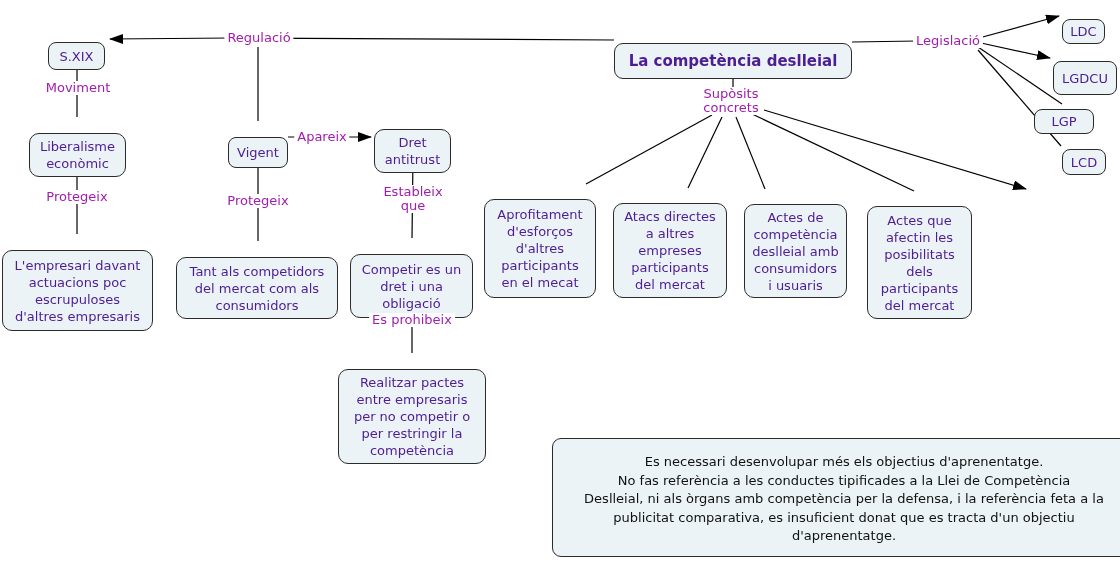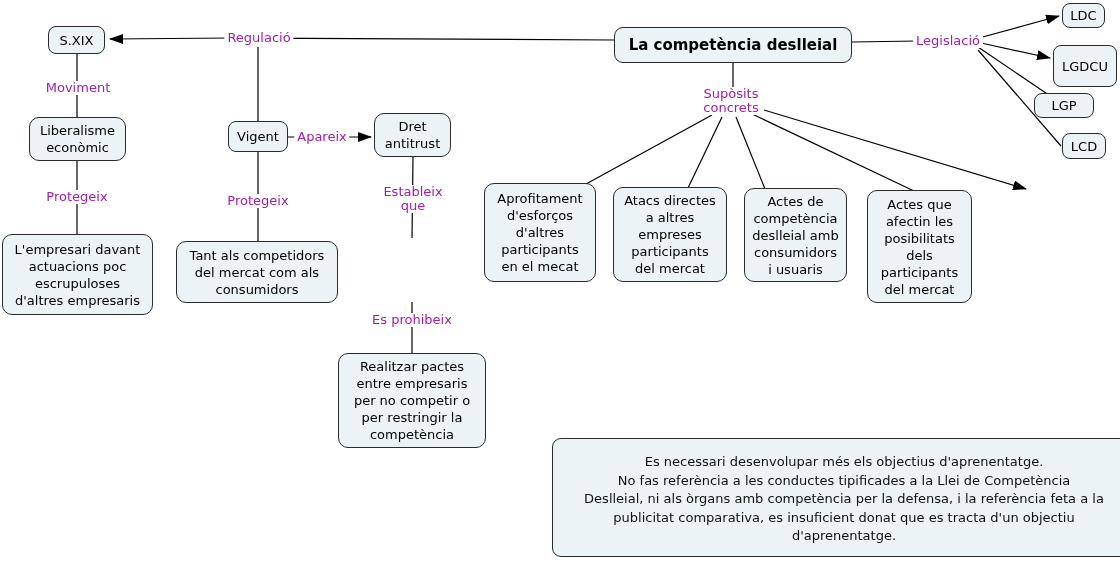--- a/index.html
+++ b/index.html
@@ -23,23 +23,24 @@
     background: #ecf3f6;
     border: 1.4px solid #2b2b2b;
     border-radius: 10px;
     display: flex;
     align-items: center;
     justify-content: center;
     text-align: center;
     white-space: pre-line;
     font-size: 13px;
     line-height: 17px;
-    color: #000000;
+    color: #4c1d95;
     padding: 2px 4px;
     z-index: 2;
+    margin-top: 16px;
   }
   .node--title {
     font-weight: bold;
     font-size: 15px;
     line-height: 18px;
     border-radius: 9px;
     border-width: 1.6px;
   }
   .node--small { border-radius: 8px; }
   .lbl {
@@ -117,20 +118,23 @@
 
   <div class="node node--small" style="left:228px;top:121px;width:60px;height:31px">Vigent</div>
 
   <div class="node" style="left:374px;top:113px;width:77px;height:44px">Dret
 antitrust</div>
 
   <div class="node" style="left:176px;top:241px;width:162px;height:62px">Tant als competidors
 del mercat com als
 consumidors</div>
 
+  <div class="node" style="left:350px;top:238px;width:123px;height:64px">Competir es un
+dret i una
+obligació</div>
 
   <div class="node" style="left:338px;top:353px;width:148px;height:95px">Realitzar pactes
 entre empresaris
 per no competir o
 per restringir la
 competència</div>
 
   <div class="node node--title" style="left:614px;top:27px;width:238px;height:36px">La competència deslleial</div>
 
   <div class="node" style="left:484px;top:183px;width:112px;height:99px">Aprofitament
@@ -154,21 +158,21 @@
   <div class="node" style="left:867px;top:190px;width:105px;height:113px">Actes que
 afectin les
 posibilitats
 dels
 participants
 del mercat</div>
 
 
   <div class="node node--small" style="left:1062px;top:3px;width:43px;height:25px">LDC</div>
 
-  <div class="node node--small" style="left:1053px;top:45px;width:64px;height:42px">LGDCU</div>
+  <div class="node node--small" style="left:1053px;top:45px;width:64px;height:34px">LGDCU</div>
 
   <div class="node node--small" style="left:1034px;top:93px;width:60px;height:25px">LGP</div>
 
   <div class="node node--small" style="left:1062px;top:133px;width:44px;height:26px">LCD</div>
 
   <div class="lbl" style="left:259px;top:38px">Regulació</div>
   <div class="lbl" style="left:78px;top:88px">Moviment</div>
   <div class="lbl" style="left:77px;top:197px">Protegeix</div>
   <div class="lbl" style="left:258px;top:201px">Protegeix</div>
   <div class="lbl" style="left:322px;top:137px">Apareix</div>

